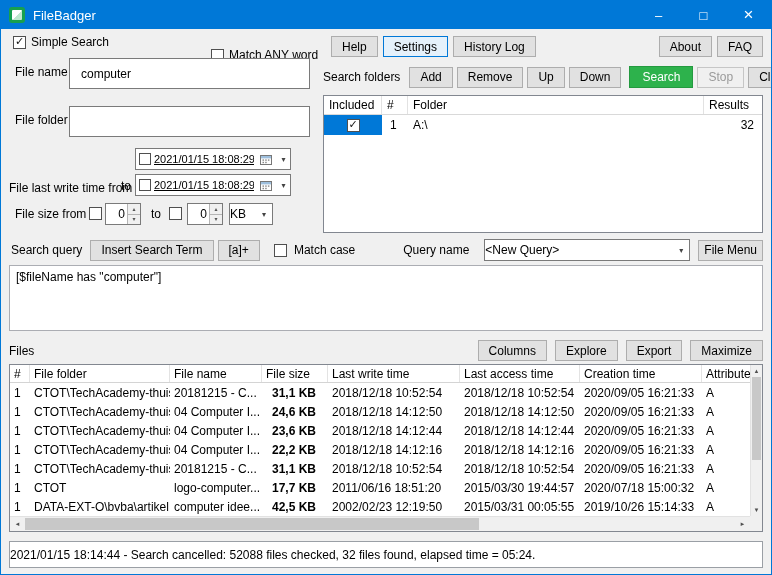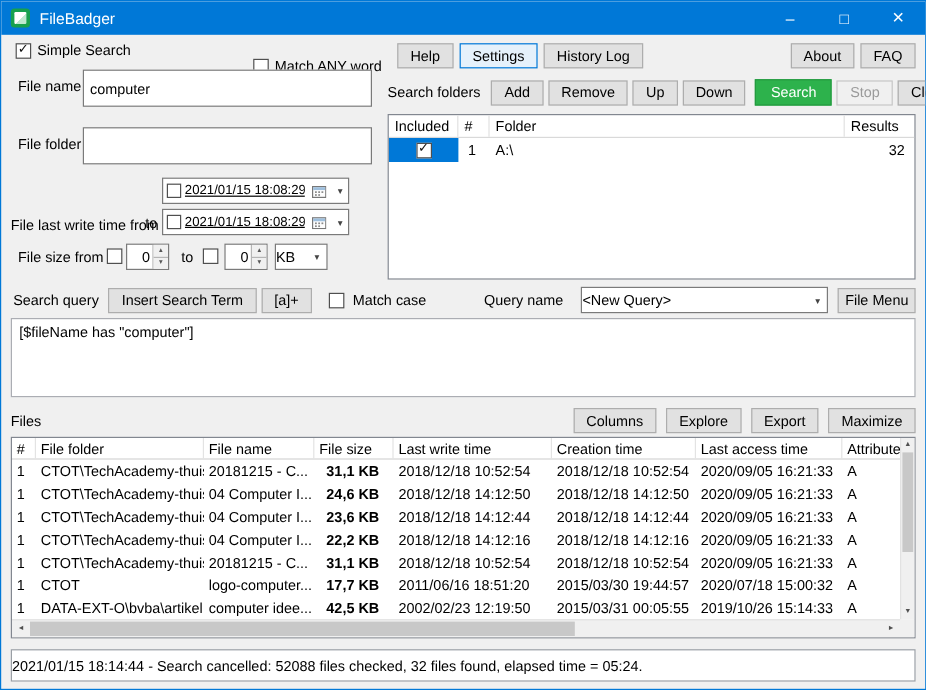--- a/index.html
+++ b/index.html
@@ -21,21 +21,21 @@
   
   #content { position:absolute; top:28px; left:0; right:0; bottom:0; }
 
   .lbl { font-size:12px; white-space:nowrap; }
   .cbrow { display:flex; align-items:center; gap:5px; }
 
   .checkbox { width:13px; height:13px; background:#fff; border:1px solid #4f4f4f; display:inline-flex;
               align-items:center; justify-content:center; flex:none; }
   .checkbox .mark { font-size:11px; font-weight:bold; color:#111; line-height:1; margin-top:-1px; }
 
-  .tinput { background:#fff; border:1px solid #7a7a7a; font-size:12px; padding:2px 5px;
+  .tinput { background:#fff; border:1px solid #7a7a7a; font-size:12px; padding:2px 11px;
             font-family:inherit; outline:none; }
 
   
   #simple-search-row { position:absolute; left:12px; top:6px; }
   #match-any-row    { position:absolute; left:210px; top:19px; }
   #file-name-label  { position:absolute; left:14px; top:36px; }
   #file-name-input  { position:absolute; left:68px; top:29px; width:241px; height:31px; }
   #file-folder-label{ position:absolute; left:14px; top:84px; }
   #file-folder-input{ position:absolute; left:68px; top:77px; width:241px; height:31px; }
   #lw-from-label { position:absolute; left:8px; top:124px; width:122px; text-align:right;margin-top:28px; }
@@ -303,22 +303,22 @@
     </div>
 
     <div id="files-area">
       <div id="files-main">
         <div class="files-head" id="files-head">
             <div class="hcell">#</div>
             <div class="hcell">File folder</div>
             <div class="hcell">File name</div>
             <div class="hcell">File size</div>
             <div class="hcell">Last write time</div>
+            <div class="hcell">Last access time</div>
             <div class="hcell">Creation time</div>
-            <div class="hcell">Last access time</div>
             <div class="hcell">Attributes</div>
           </div>
         <div id="files-rows">
             <div class="frow">
               <div class="fcell">1</div>
               <div class="fcell">CTOT\TechAcademy-thuis...</div>
               <div class="fcell">20181215 - C...</div>
               <div class="fcell">31,1 KB</div>
               <div class="fcell">2018/12/18 10:52:54</div>
               <div class="fcell">2018/12/18 10:52:54</div>

